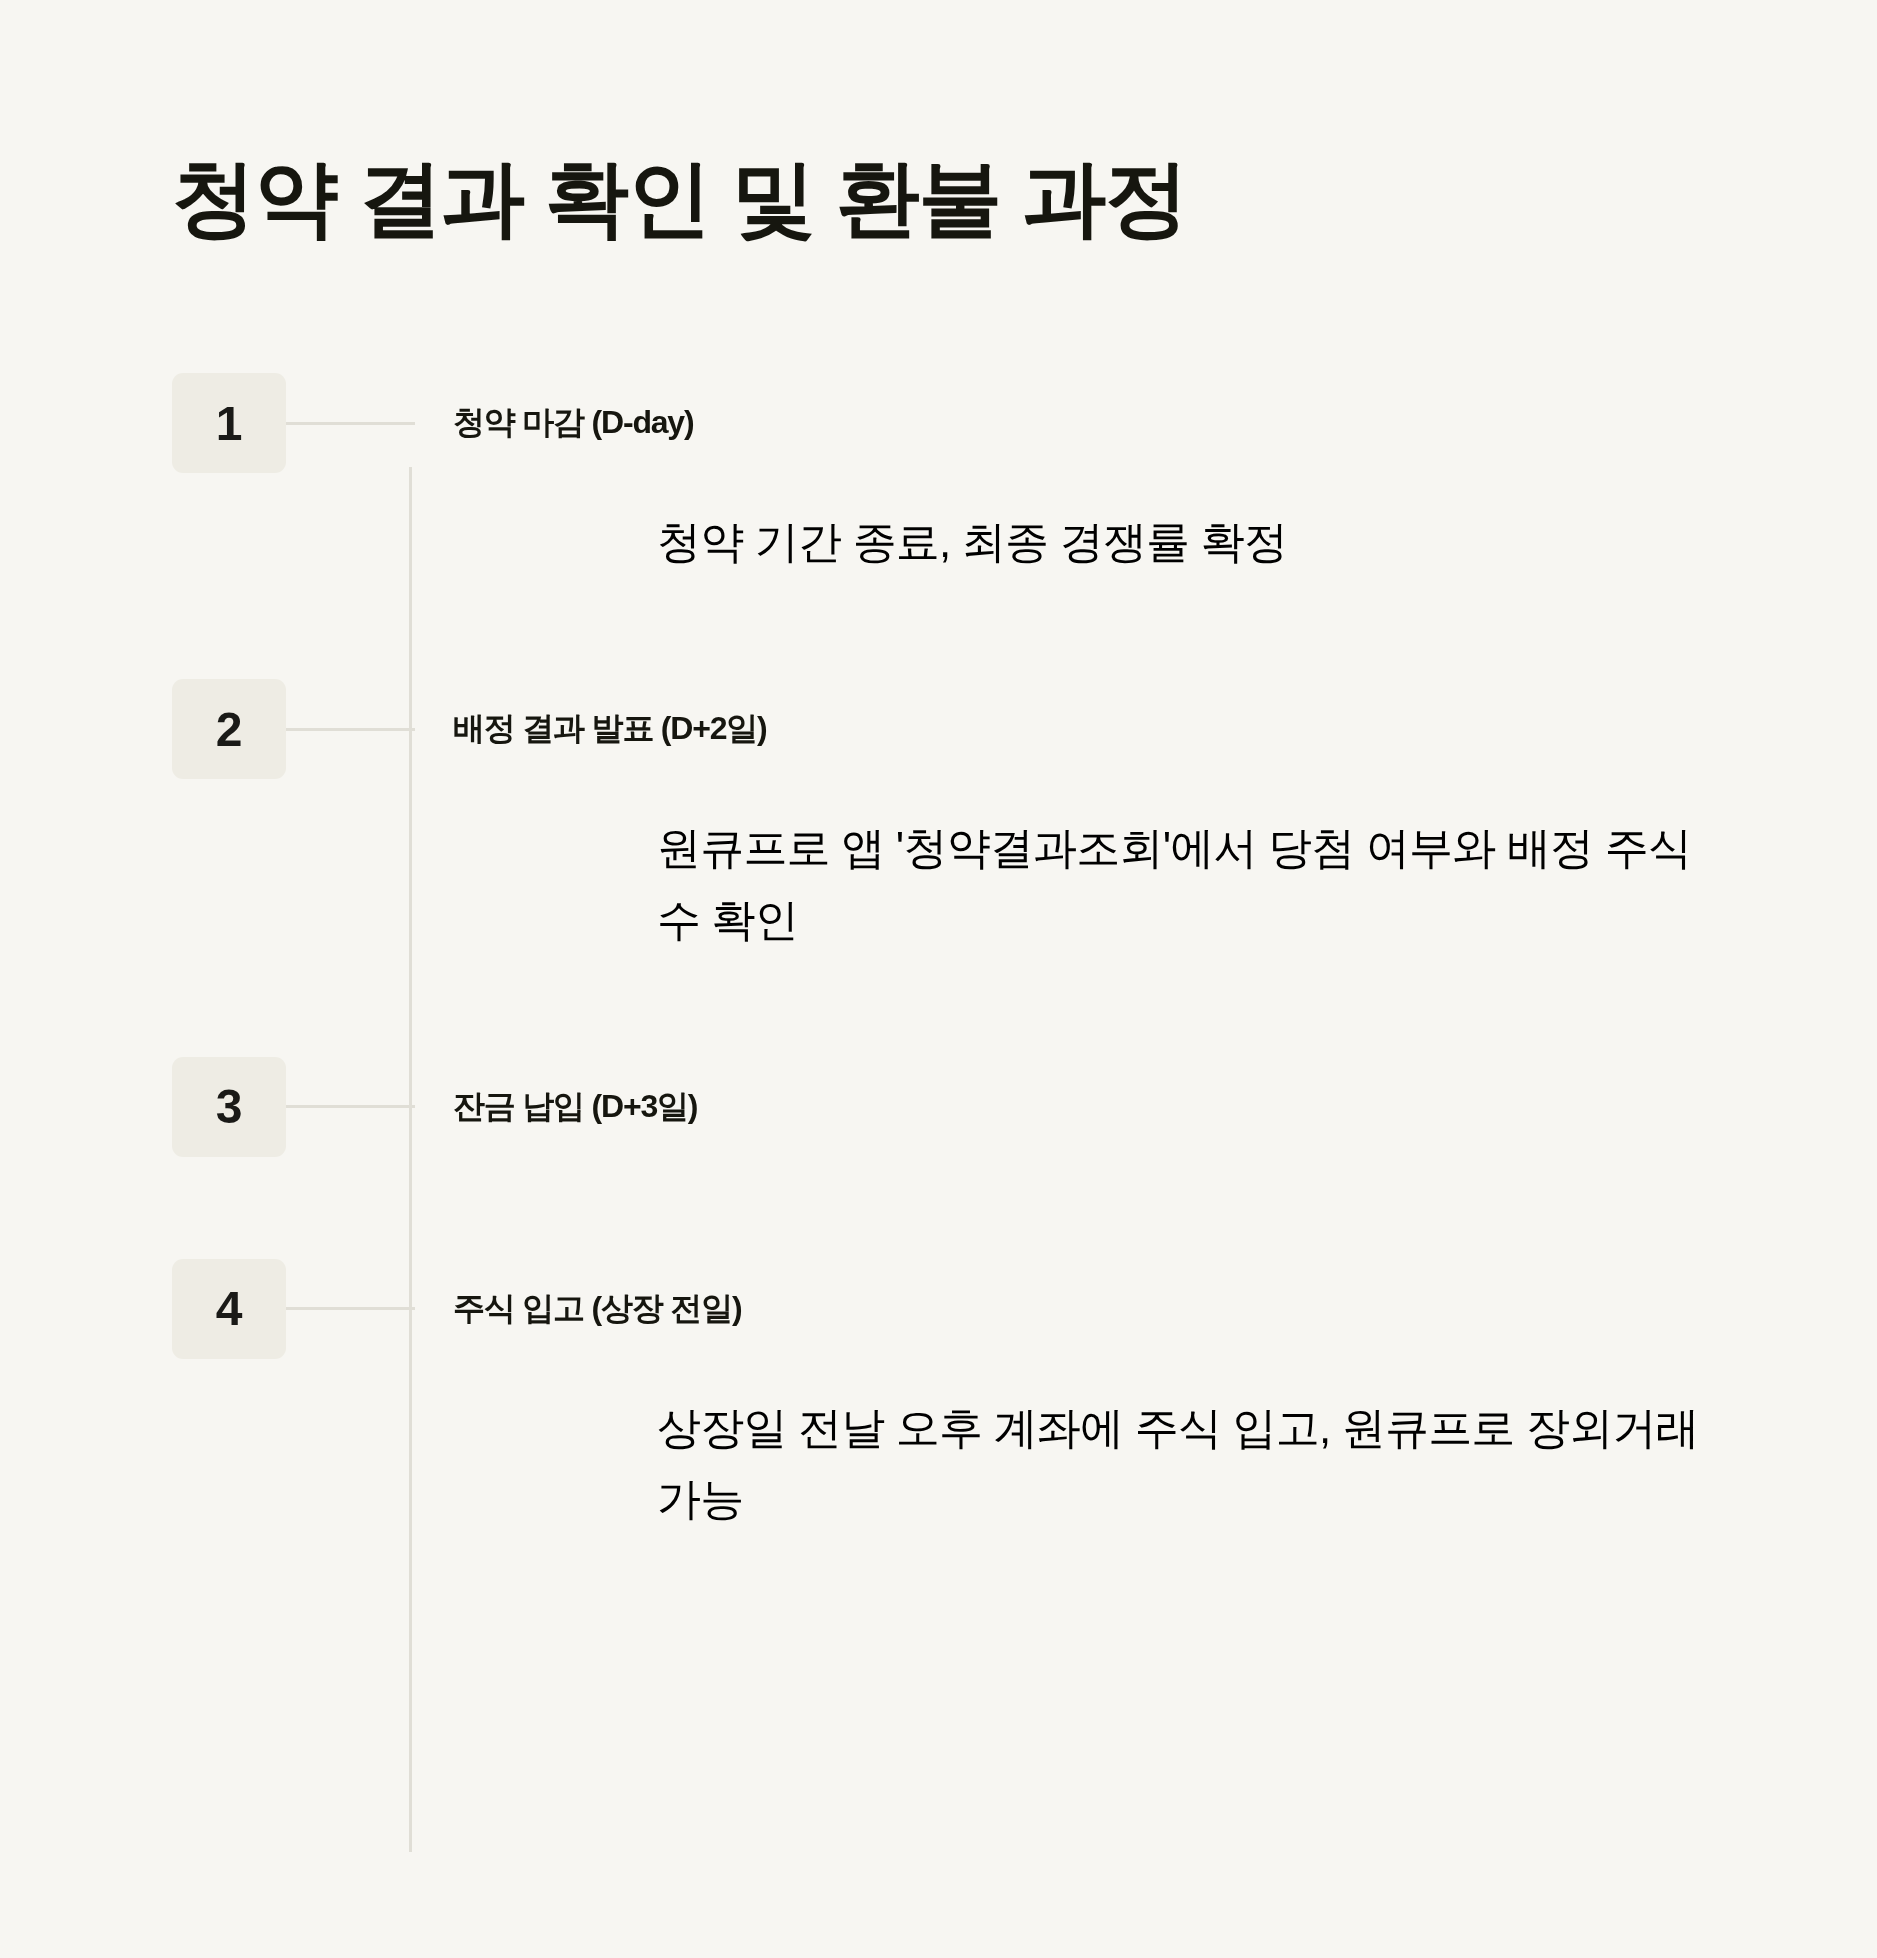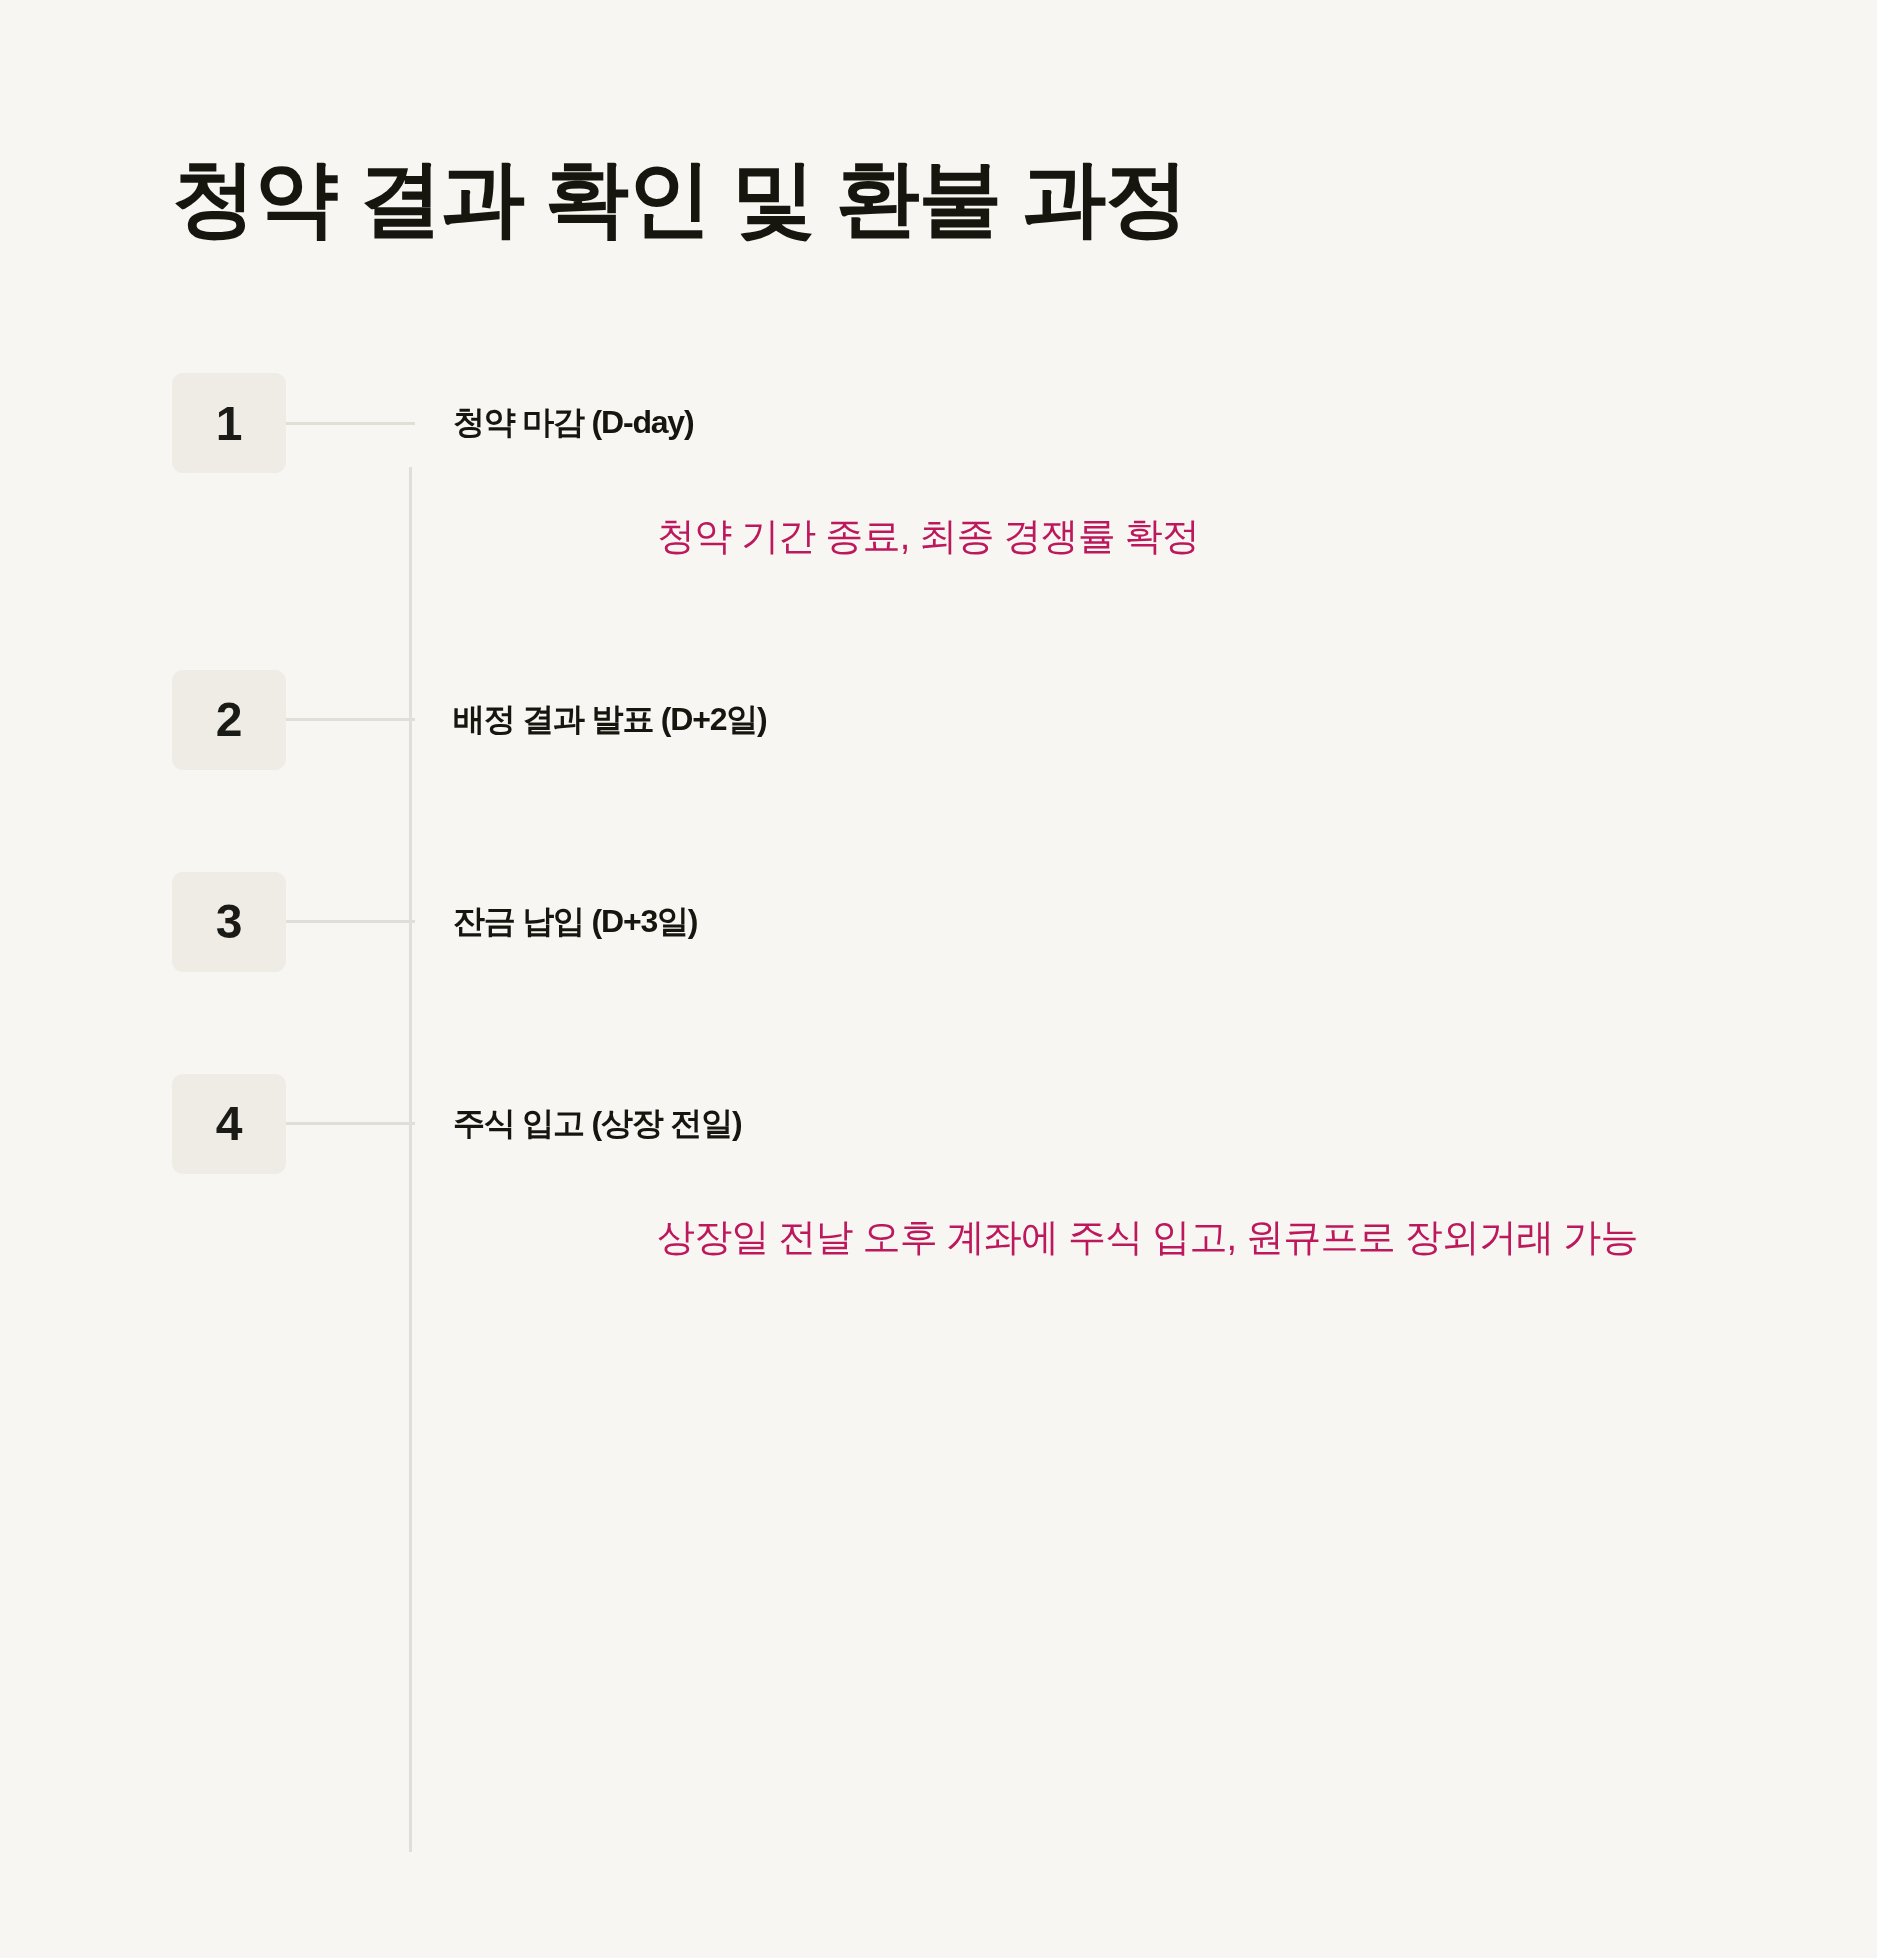--- a/index.html
+++ b/index.html
@@ -78,23 +78,23 @@
     font-size: 32px;
     font-weight: 700;
     letter-spacing: -1.2px;
     color: #16160f;
     margin-left: 38px;
     white-space: nowrap;
   }
   .step-desc {
     margin: 33px 0 0 485px;
     max-width: 1220px;
-    font-size: 38px;
+    font-size: 44px;
     line-height: 1.62;
-    color: #be185d;
+    color: #000000;
     letter-spacing: -0.8px;
   }
 </style>
 </head>
 <body>
 
 <div class="page">
 
   <h1 class="page-title">청약 결과 확인 및 환불 과정</h1>
 
@@ -109,20 +109,21 @@
       </div>
       <div class="step-desc">청약 기간 종료, 최종 경쟁률 확정</div>
     </div>
 
     <div class="step">
       <div class="step-head">
         <div class="step-badge">2</div>
         <div class="step-connector"></div>
         <div class="step-title">배정 결과 발표 (D+2일)</div>
       </div>
+      <div class="step-desc">원큐프로 앱 '청약결과조회'에서 당첨 여부와 배정 주식 수 확인</div>
     </div>
 
     <div class="step">
       <div class="step-head">
         <div class="step-badge">3</div>
         <div class="step-connector"></div>
         <div class="step-title">잔금 납입 (D+3일)</div>
       </div>
     </div>
 

